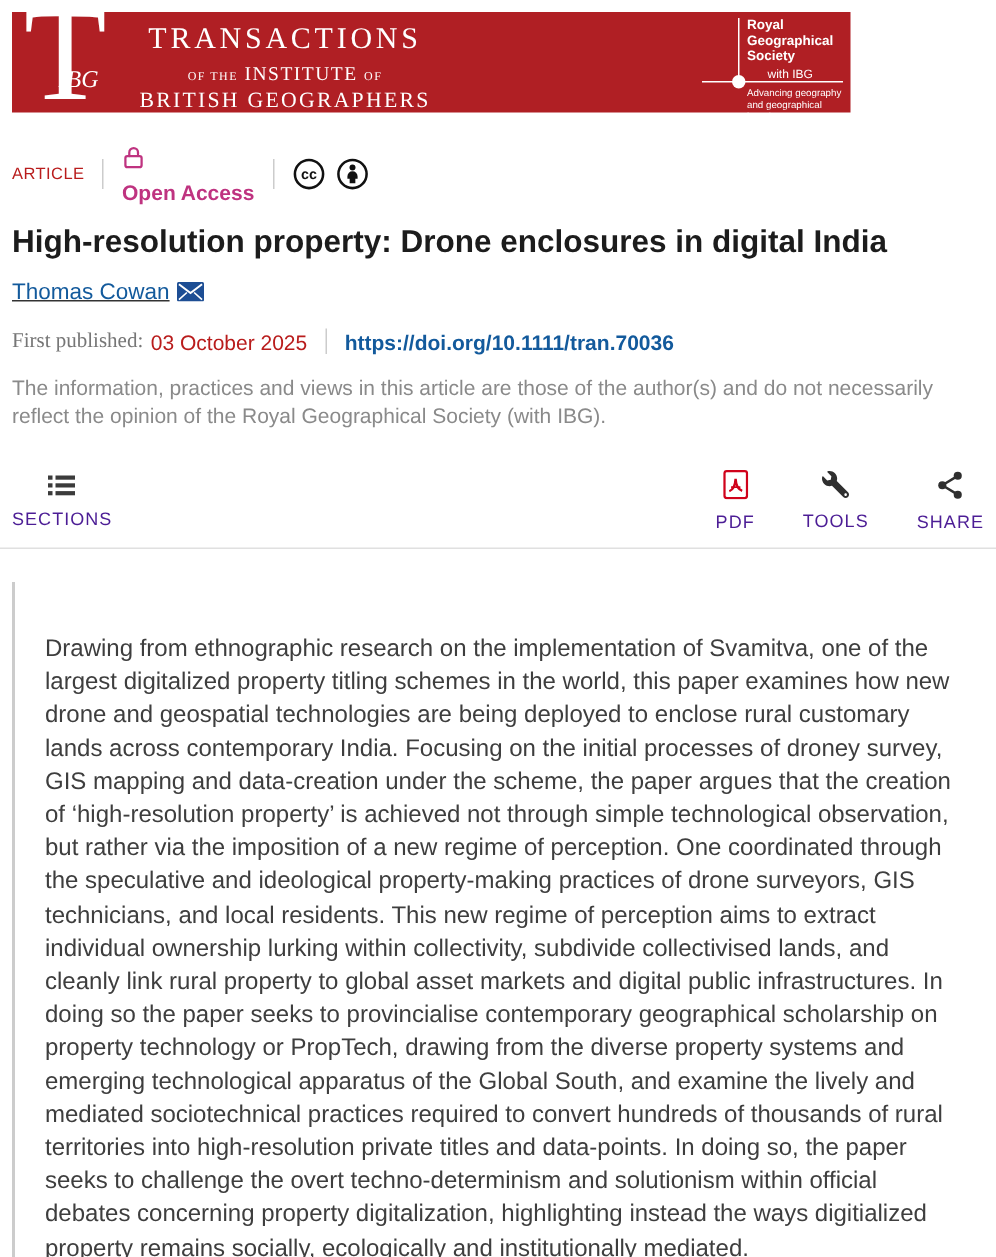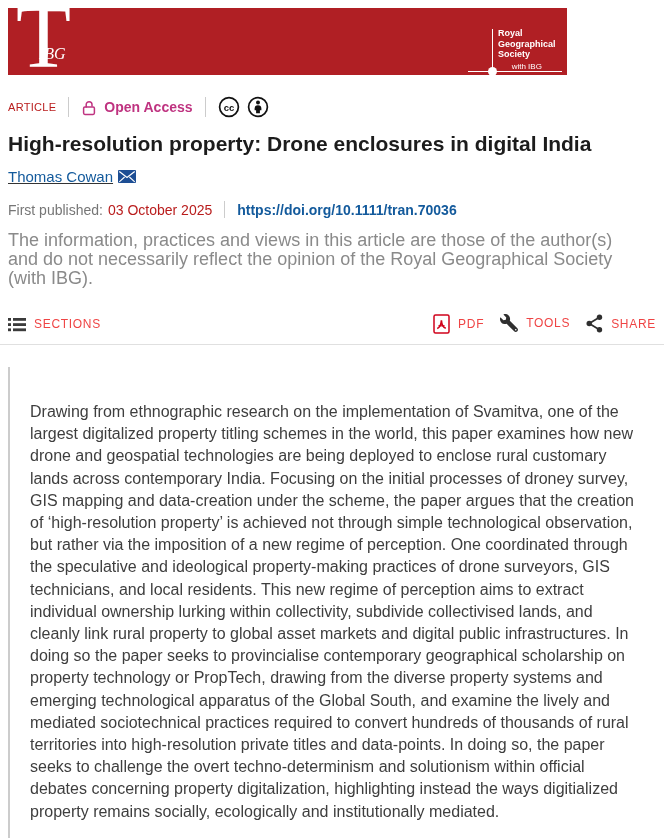--- a/index.html
+++ b/index.html
@@ -23,82 +23,87 @@
   }
   .jname {
     position:absolute; left:84px; top:7px; width:196px; text-align:center;
     font-family:"Liberation Serif","DejaVu Serif",serif;
   }
   .jl1 { font-size:20px; letter-spacing:2.5px; white-space:nowrap; }
   .jl2 { margin-top:3px; font-size:13px; letter-spacing:1px; white-space:nowrap; }
   .jl2 .tiny { font-size:8px; letter-spacing:1px; }
   .jl3 { margin-top:2px; font-size:14.5px; letter-spacing:1.5px; white-space:nowrap; }
 
-  .rgs { position:absolute; left:455px; top:17px; width:104px; height:82px; }
+  .rgs { position:absolute; left:455px; top:0; width:104px; height:82px; }
   .rgs-vline { position:absolute; left:29px; top:4px; width:1px; height:43px; background:#fff; }
   .rgs-hline { position:absolute; left:5px; top:46px; width:94px; height:1px; background:#fff; }
   .rgs-dot  { position:absolute; left:25px; top:42px; width:9px; height:9px; border-radius:50%; background:#fff; }
   .rgs-name { position:absolute; left:35px; top:3px; font-weight:bold; font-size:9px; line-height:10.5px; }
   .rgs-sub  { font-weight:normal; font-size:8px; margin-top:2px;text-align:center; }
   .rgs-tag  { position:absolute; left:35px; top:51px; font-size:6.5px; line-height:7.5px; }
 
   
   .meta { display:flex; align-items:center; margin:21px 0 0 8px; }
   .article-type { font-size:11px; color:#b91c1c; letter-spacing:0.3px; }
   .vdiv { width:1px; height:20px; background:#ccc; margin:0 12px; }
-  .oa { display:flex; align-items:flex-start; gap:7px; color:#bf3380; font-weight:bold; font-size:14px; cursor:pointer; }
+  .oa { display:flex; align-items:flex-start; gap:7px; color:#bf3380; font-weight:bold; font-size:14px; cursor:pointer;flex-direction:column; }
   .license { display:flex; gap:7px; align-items:flex-start; }
   .license svg { cursor:pointer; }
 
   
   .title {
     margin:13px 8px 0 8px; font-size:21px; line-height:26px; font-weight:bold; color:#1c1c1c;
   }
   .author { display:flex; align-items:center; gap:5px; margin:11px 0 0 8px;text-decoration:underline; }
   .author-name { color:#135a9c; font-size:15px; cursor:pointer; }
   .email-btn { cursor:pointer; display:flex; align-items:center; }
 
   .published { display:flex; align-items:center; margin:16px 0 0 8px; font-size:14px; }
-  .pub-label { color:#767676; }
+  .pub-label { color:#767676;font-family:Liberation Serif, serif; }
   .pub-date { color:#b91c1c; margin-left:5px; }
   .pub-div { width:1px; height:17px; background:#ccc; margin:0 12px; }
   .doi-link { color:#135a9c; font-weight:bold; text-decoration:none; cursor:pointer; }
 
   .disclaimer {
-    margin:13px 0 0 8px; width:616px; font-size:18px; line-height:19px; color:#8a8a8a;
+    margin:13px 0 0 8px; width:616px; font-size:14px; line-height:19px; color:#8a8a8a;
   }
 
   
   .toolbar {
     margin:26px 8px 0 8px; display:flex; justify-content:space-between; align-items:center;
   }
   .tb-item {
     display:flex; align-items:center; gap:8px; cursor:pointer;
-    font-size:12px; color:#ef4444; letter-spacing:0.7px;
-  }
-  .tb-right { display:flex; gap:16px; align-items:flex-start; }
+    font-size:12px; color:#4c1d95; letter-spacing:0.7px;flex-direction:column;
+  }
+  .tb-right { display:flex; gap:32px; align-items:center; }
   .divider { margin-top:10px; height:1px; width:664px; background:#e0e0e0; }
 
   
   .abstract {
     margin:22px 0 0 8px; border-left:2px solid #ccc; padding:2px 0 60px 20px;
   }
   .abstract h2 {
     margin:0; font-size:25px; font-weight:600; color:#2d2d2d; letter-spacing:0.2px;
   }
   .abstract p {
     margin:32px 0 0 0; width:614px; font-size:16px; line-height:22.2px; color:#3e3e3e;
   }
 </style>
 </head>
 <body>
 
 <div class="banner">
   <span class="logo-t">T</span>
   <span class="logo-ibg">IBG</span>
+  <div class="jname">
+    <div class="jl1">TRANSACTIONS</div>
+    <div class="jl2"><span class="tiny">OF THE</span> <span>INSTITUTE</span> <span class="tiny">OF</span></div>
+    <div class="jl3">BRITISH GEOGRAPHERS</div>
+  </div>
   <div class="rgs">
     <div class="rgs-vline"></div>
     <div class="rgs-hline"></div>
     <div class="rgs-dot"></div>
     <div class="rgs-name">
       <div>Royal</div>
       <div>Geographical</div>
       <div>Society</div>
       <div class="rgs-sub">with IBG</div>
     </div>

